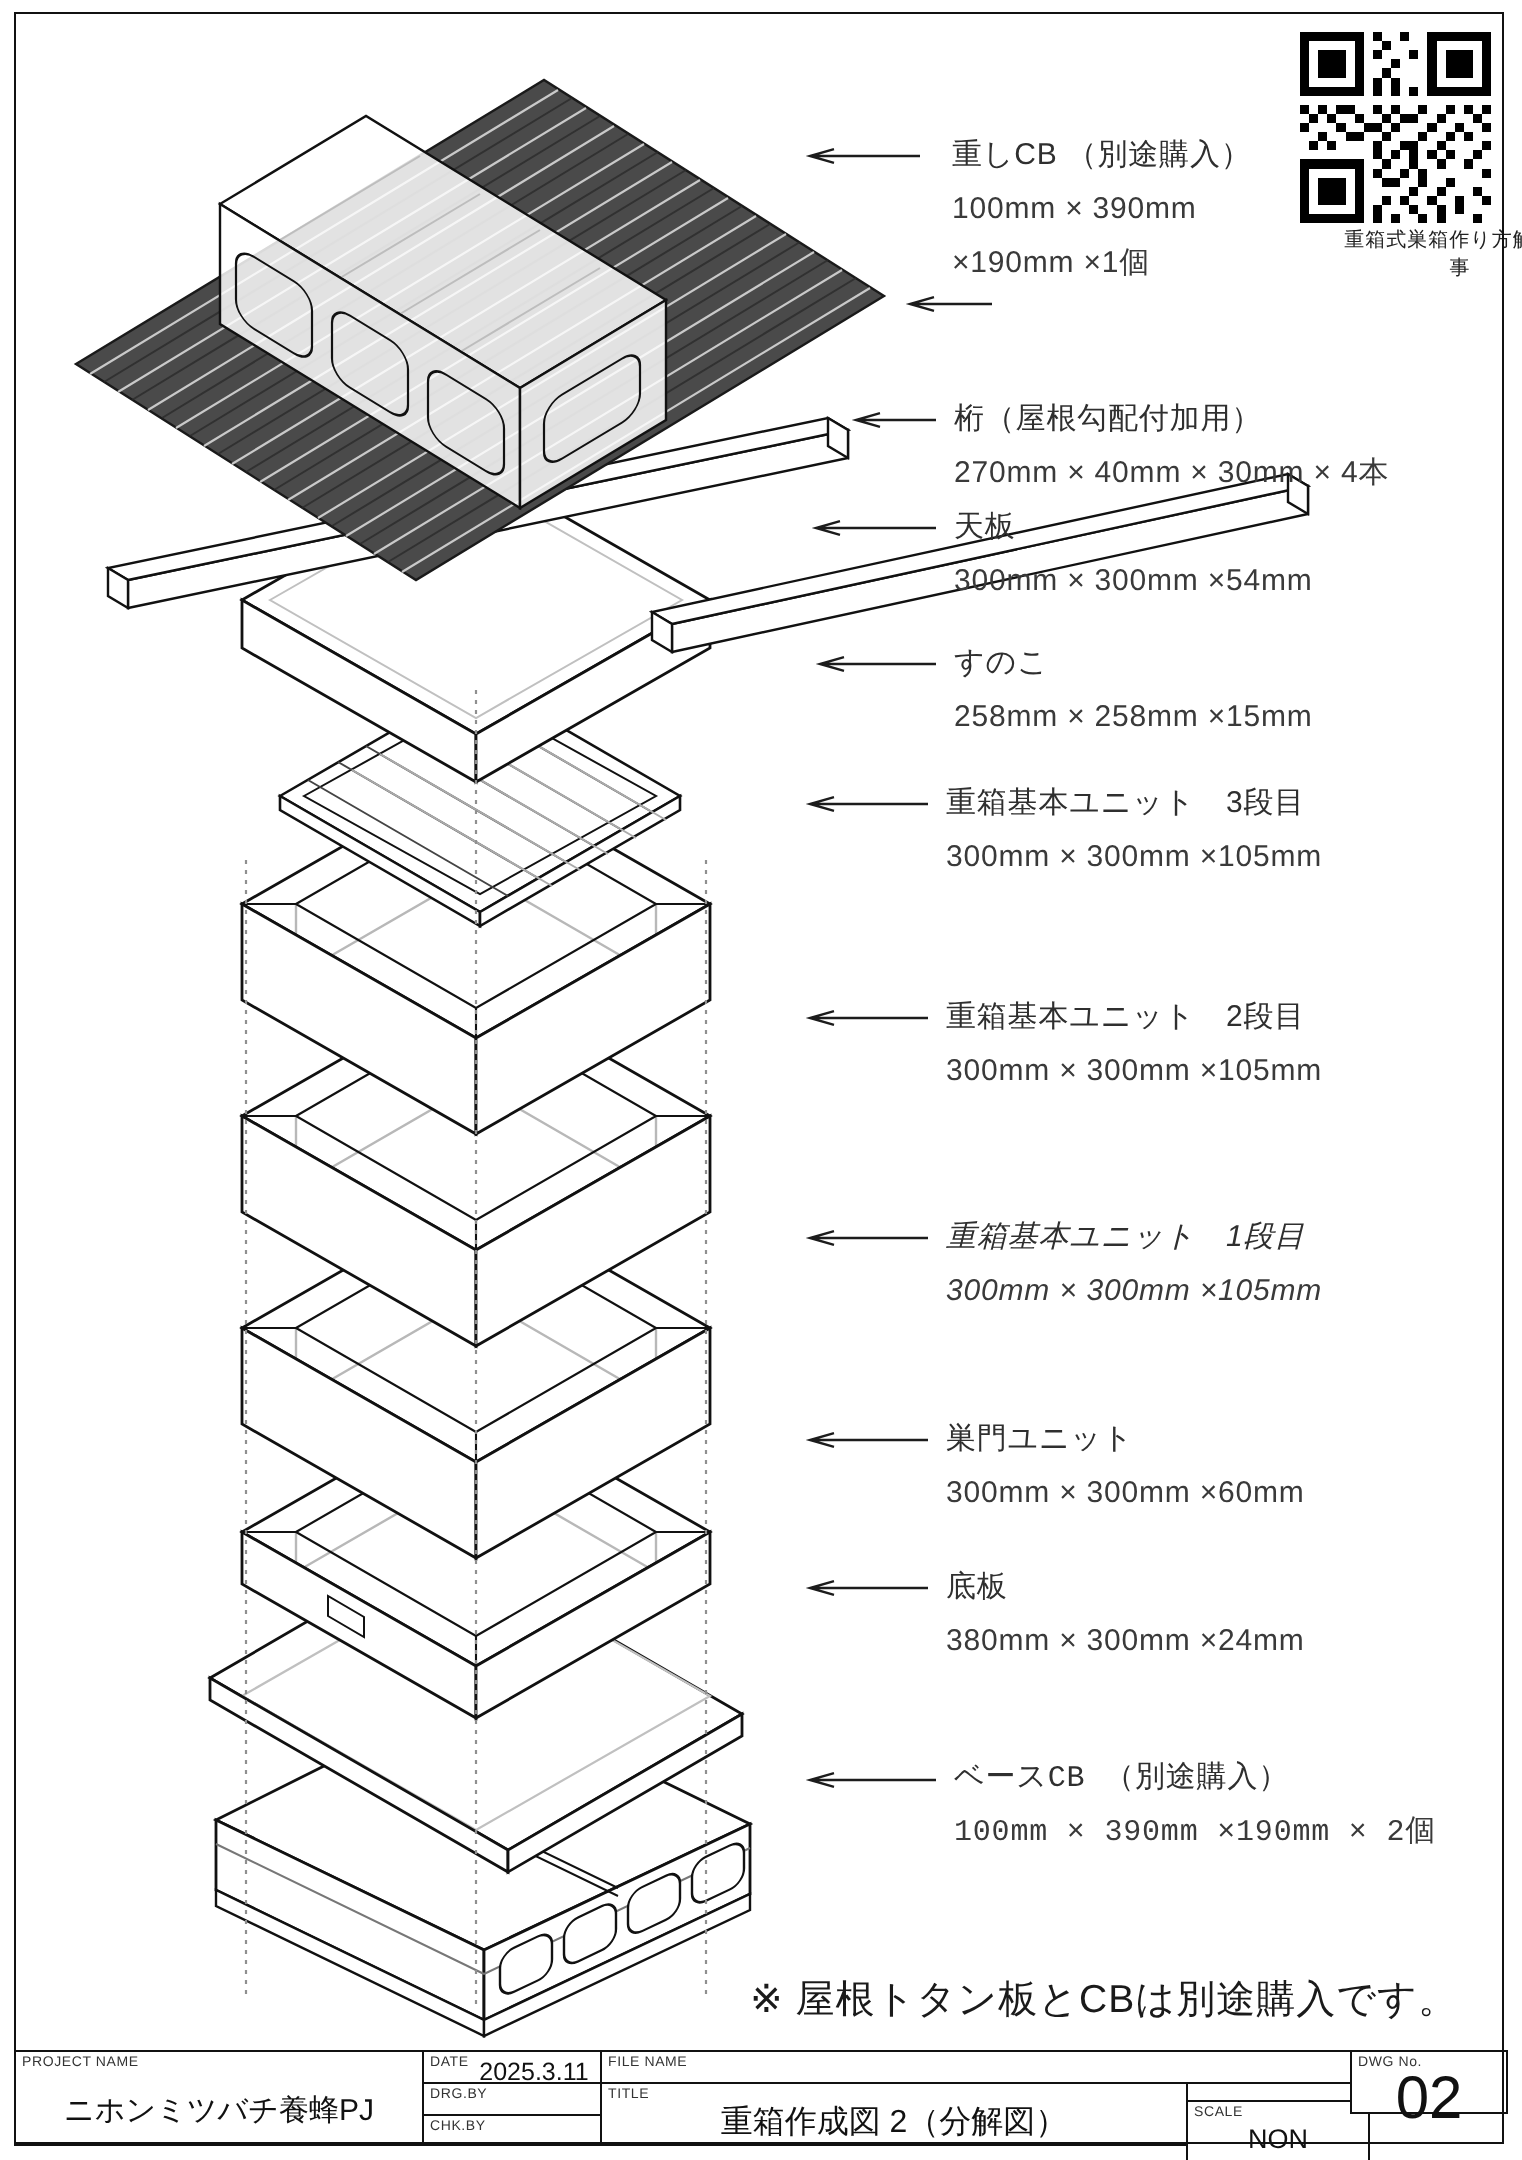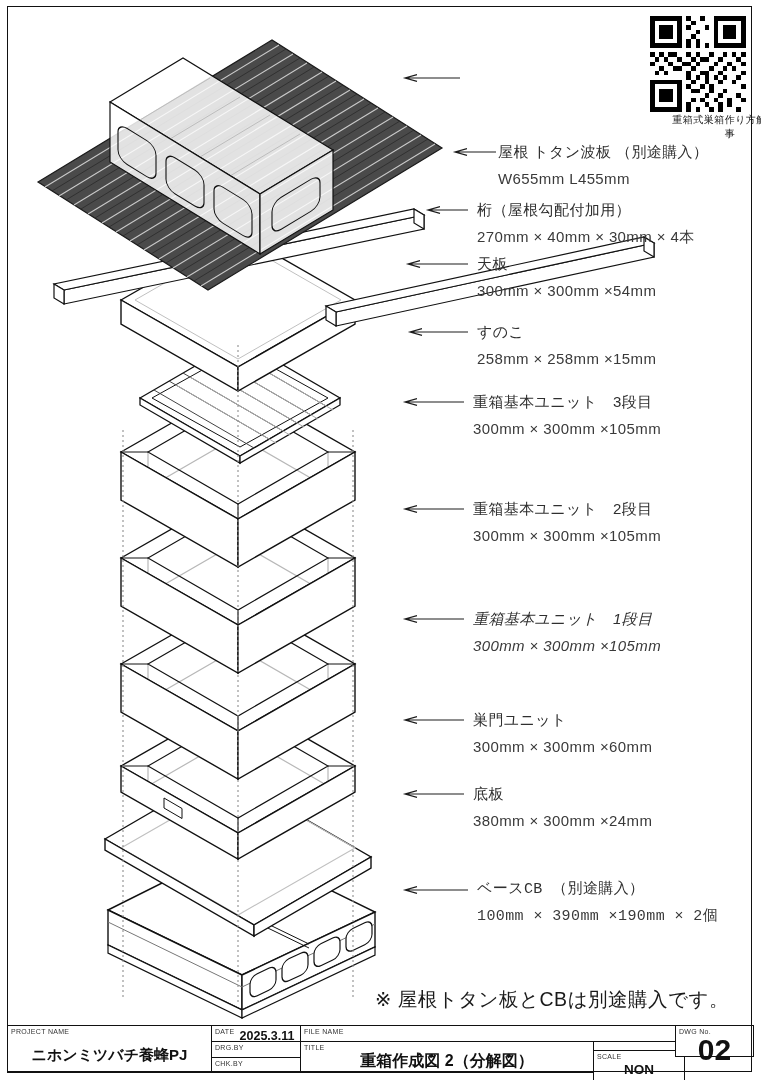--- a/index.html
+++ b/index.html
@@ -10,21 +10,21 @@
   svg.diagram{position:absolute;left:0;top:0;width:761px;height:1080px;}
   .part-label{position:absolute;font-size:15px;line-height:27px;white-space:nowrap;
         color:#2f2f2f;letter-spacing:.4px;}
   .part-label .dim{color:#3a3a3a;}
   .note{position:absolute;top:986px;right:32px;font-size:19.5px;color:#1a1a1a;letter-spacing:.5px;}
   .qr-caption{position:absolute;left:668px;top:113px;width:124px;text-align:center;
         font-size:10px;color:#222;letter-spacing:.5px;}
   
   .tb-cell{position:absolute;border:1px solid #111;box-sizing:border-box;background:#fff;}
   .tb-lbl{position:absolute;left:3px;top:2px;font-size:7px;color:#333;letter-spacing:.3px;}
-  .tb-val{position:absolute;left:0;right:0;text-align:center;color:#111;font-weight:bold;}
+  .tb-val{position:absolute;left:0;right:0;text-align:center;color:#111;}
   .v-project{top:20px;font-size:15px;}
   .v-date{top:3px;font-size:12.5px;}
   .v-title{top:9px;font-size:16px;}
   .v-scale{top:11px;font-size:13.5px;}
   .v-dwg{top:7px;font-size:30px;}
 </style>
 </head>
 <body>
 
 <div class="page">
@@ -187,23 +187,24 @@
                  M8,15h1v1h-1z M11,15h1v1h-1z M13,15h1v1h-1z M20,15h1v1h-1z
                  M9,16h1v1h-1z M10,16h1v1h-1z M13,16h1v1h-1z M16,16h1v1h-1z
                  M12,17h1v1h-1z M15,17h1v1h-1z M19,17h1v1h-1z
                  M9,18h1v1h-1z M11,18h1v1h-1z M14,18h1v1h-1z M17,18h1v1h-1z M20,18h1v1h-1z
                  M8,19h1v1h-1z M12,19h1v1h-1z M15,19h1v1h-1z M17,19h1v1h-1z
                  M8,20h1v1h-1z M10,20h1v1h-1z M13,20h1v1h-1z M15,20h1v1h-1z M19,20h1v1h-1z"></path>
       </g>
     </g>
   </svg>
 
-  <div class="part-label" style="left:498px;top:138px;">
-    <div>屋根 トタン波板 （別途購入）</div>
-    <div class="dim">W655mm L455mm</div>
+  <div class="part-label" style="left:476px;top:64px;">
+    <div>重しCB （別途購入）</div>
+    <div class="dim">100mm × 390mm</div>
+    <div class="dim">×190mm ×1個</div>
   </div>
   <div class="part-label" style="left:477px;top:196px;">
     <div>桁（屋根勾配付加用）</div>
     <div class="dim">270mm × 40mm × 30mm × 4本</div>
   </div>
   <div class="part-label" style="left:477px;top:250px;">
     <div>天板</div>
     <div class="dim">300mm × 300mm ×54mm</div>
   </div>
   <div class="part-label" style="left:477px;top:318px;">

